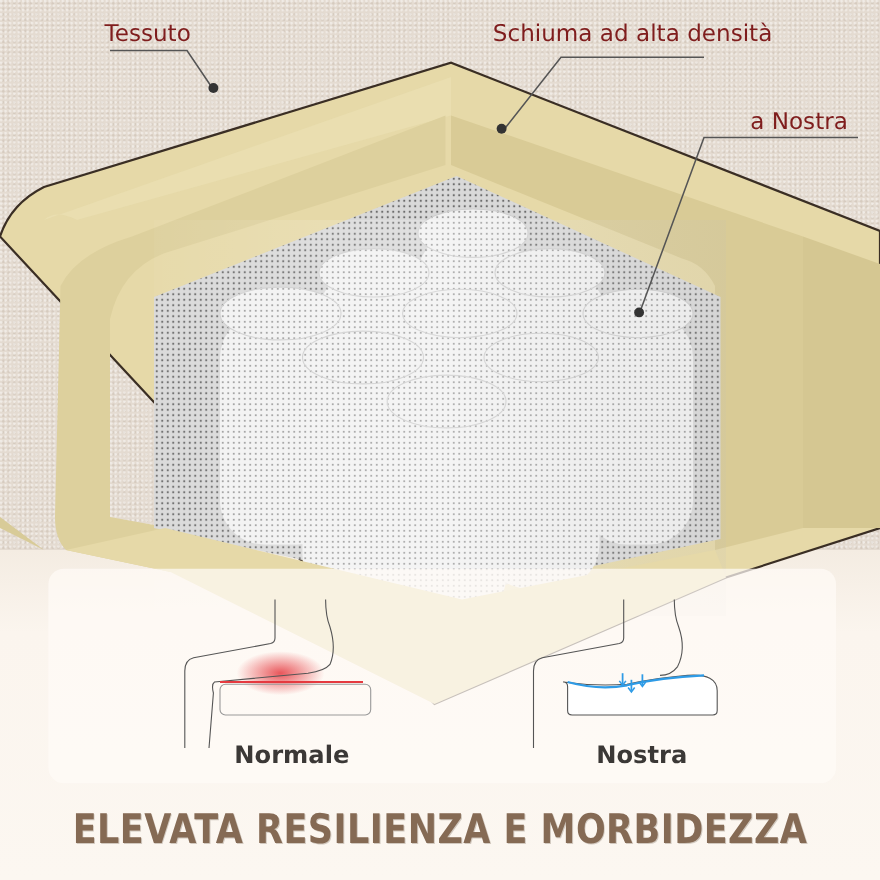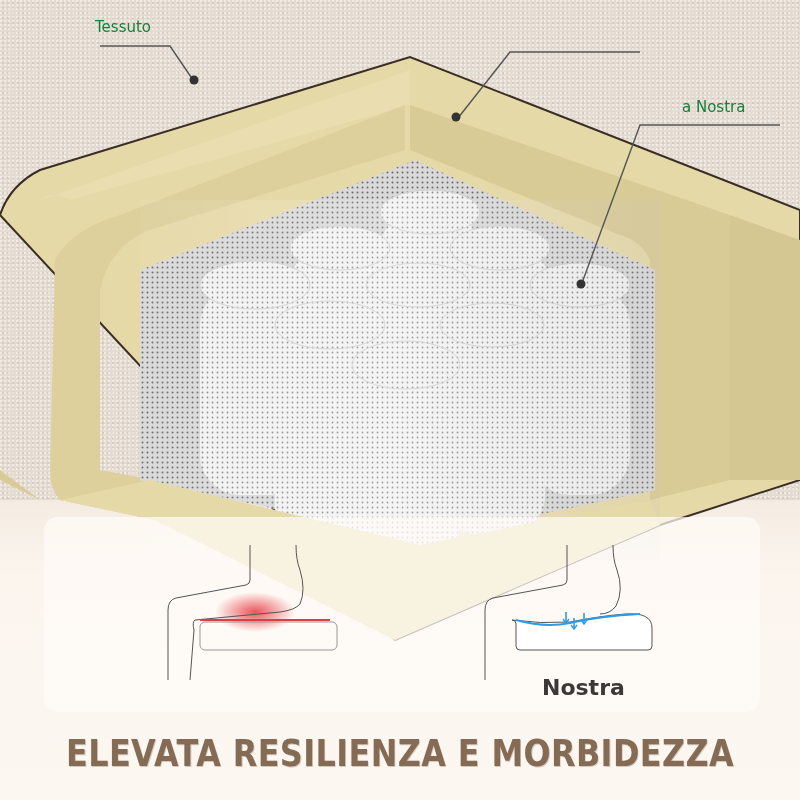--- a/index.html
+++ b/index.html
@@ -8,21 +8,21 @@
   .stage { position:absolute; left:0; top:0; width:800px; height:800px; }
   .fabric { position:absolute; left:0; top:0; width:800px; height:530px;
     background-color:#e4dbd1;
     background-image:
       radial-gradient(circle at 1px 1px, rgba(255,255,255,0.45) 1px, transparent 1.4px),
       radial-gradient(circle at 3px 3px, rgba(150,130,110,0.18) 1px, transparent 1.4px);
     background-size:4px 4px, 5px 5px; }
   .bottom-fade { position:absolute; left:0; top:500px; width:800px; height:300px;
     background:linear-gradient(#f4ece2 0%, #fbf5ee 25%, #fcf7f1 100%); }
   svg.art { position:absolute; left:0; top:0; }
-  .label { position:absolute; color:#15803d; font-size:15px; white-space:nowrap; }
+  .label { position:absolute; color:#7f1d1d; font-size:21px; white-space:nowrap; }
   .panel { position:absolute; left:44px; top:517px; width:716px; height:195px;
     background:rgba(255,251,246,0.72); border-radius:14px; }
   .cap { position:absolute; font-family:"DejaVu Sans", sans-serif; font-weight:bold;
     font-size:22px; color:#3b3836; }
   .headline { position:absolute; left:0; top:732px; width:800px; text-align:center;
     font-family:"DejaVu Sans", sans-serif; font-weight:bold; font-size:37px;
     letter-spacing:0.5px; color:#856a54; transform:scaleX(0.86); transform-origin:center;
     text-shadow:1px 1px 0 #5e4a3a44; }
 </style>
 </head>
@@ -95,20 +95,21 @@
       <polyline points="100,46 170,46 193,80"></polyline>
       <polyline points="640,52 510,52 458,118"></polyline>
       <polyline points="780,125 640,125 582,283"></polyline>
     </g>
     <circle cx="194" cy="80" r="4.5" fill="#333"></circle>
     <circle cx="456" cy="117" r="4.5" fill="#333"></circle>
     <circle cx="581" cy="284" r="4.5" fill="#333"></circle>
   </svg>
 
   <div class="label" style="left:95px; top:18px;">Tessuto</div>
+  <div class="label" style="left:448px; top:18px;">Schiuma ad alta densità</div>
   <div class="label" style="left:682px; top:98px;">a Nostra</div>
 
   <div class="panel"></div>
 
   <svg class="art" width="800" height="800" viewBox="0 0 800 800">
 
     <g fill="none" stroke="#555" stroke-width="1">
       <ellipse cx="255" cy="612" rx="40" ry="20" fill="url(#redGlow)" stroke="none"></ellipse>
       <path d="M250,545 L250,580 Q250,584 246,585 L176,598 Q168,600 168,610 L168,680"></path>
       <path d="M296,545 Q296,560 300,570 Q306,590 300,604 Q295,610 280,612 L195,620 Q192,622 194,630 L190,680"></path>
@@ -123,16 +124,17 @@
       <path d="M516,620 Q545,628 570,623 Q600,616 640,614" stroke="#2e9be6" stroke-width="2"></path>
       <g stroke="#2e9be6" stroke-width="1.6">
         <line x1="566" y1="612" x2="566" y2="622"></line>
         <line x1="574" y1="618" x2="574" y2="628"></line>
         <line x1="584" y1="613" x2="584" y2="623"></line>
       </g>
       <path d="M563,619 L566,623 L569,619 M571,625 L574,629 L577,625 M581,620 L584,624 L587,620" stroke="#2e9be6" stroke-width="1.4"></path>
     </g>
   </svg>
 
+  <div class="cap" style="left:213px; top:675px;">Normale</div>
   <div class="cap" style="left:542px; top:675px;">Nostra</div>
 
   <div class="headline">ELEVATA RESILIENZA E MORBIDEZZA</div>
 </div>
 
 </body></html>

